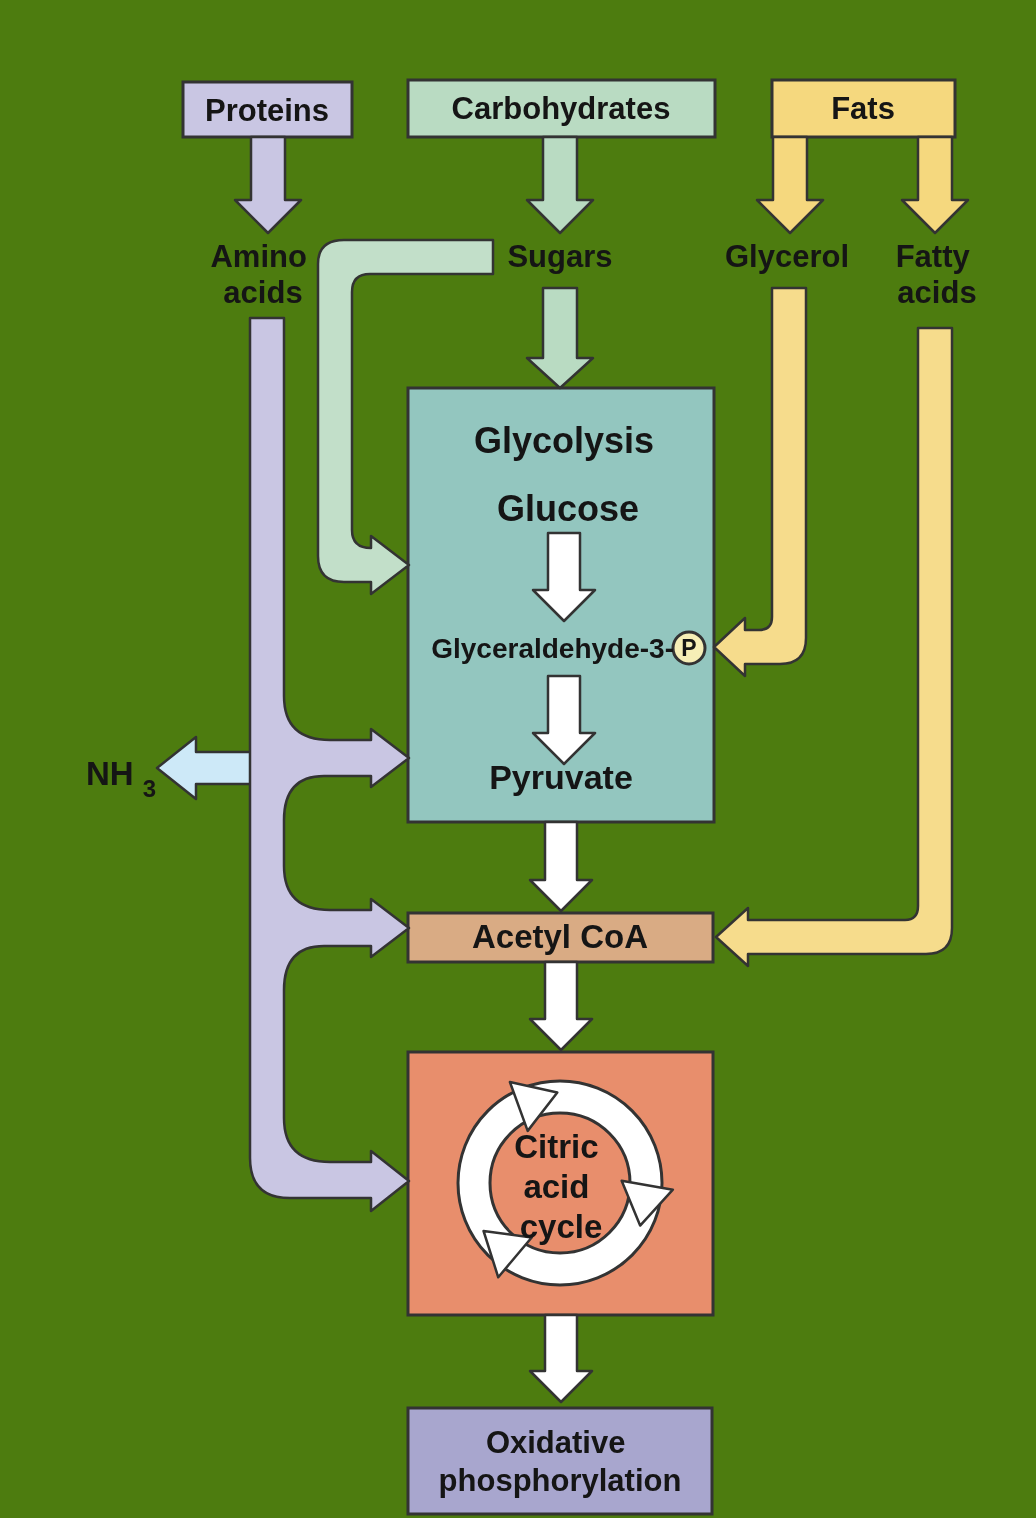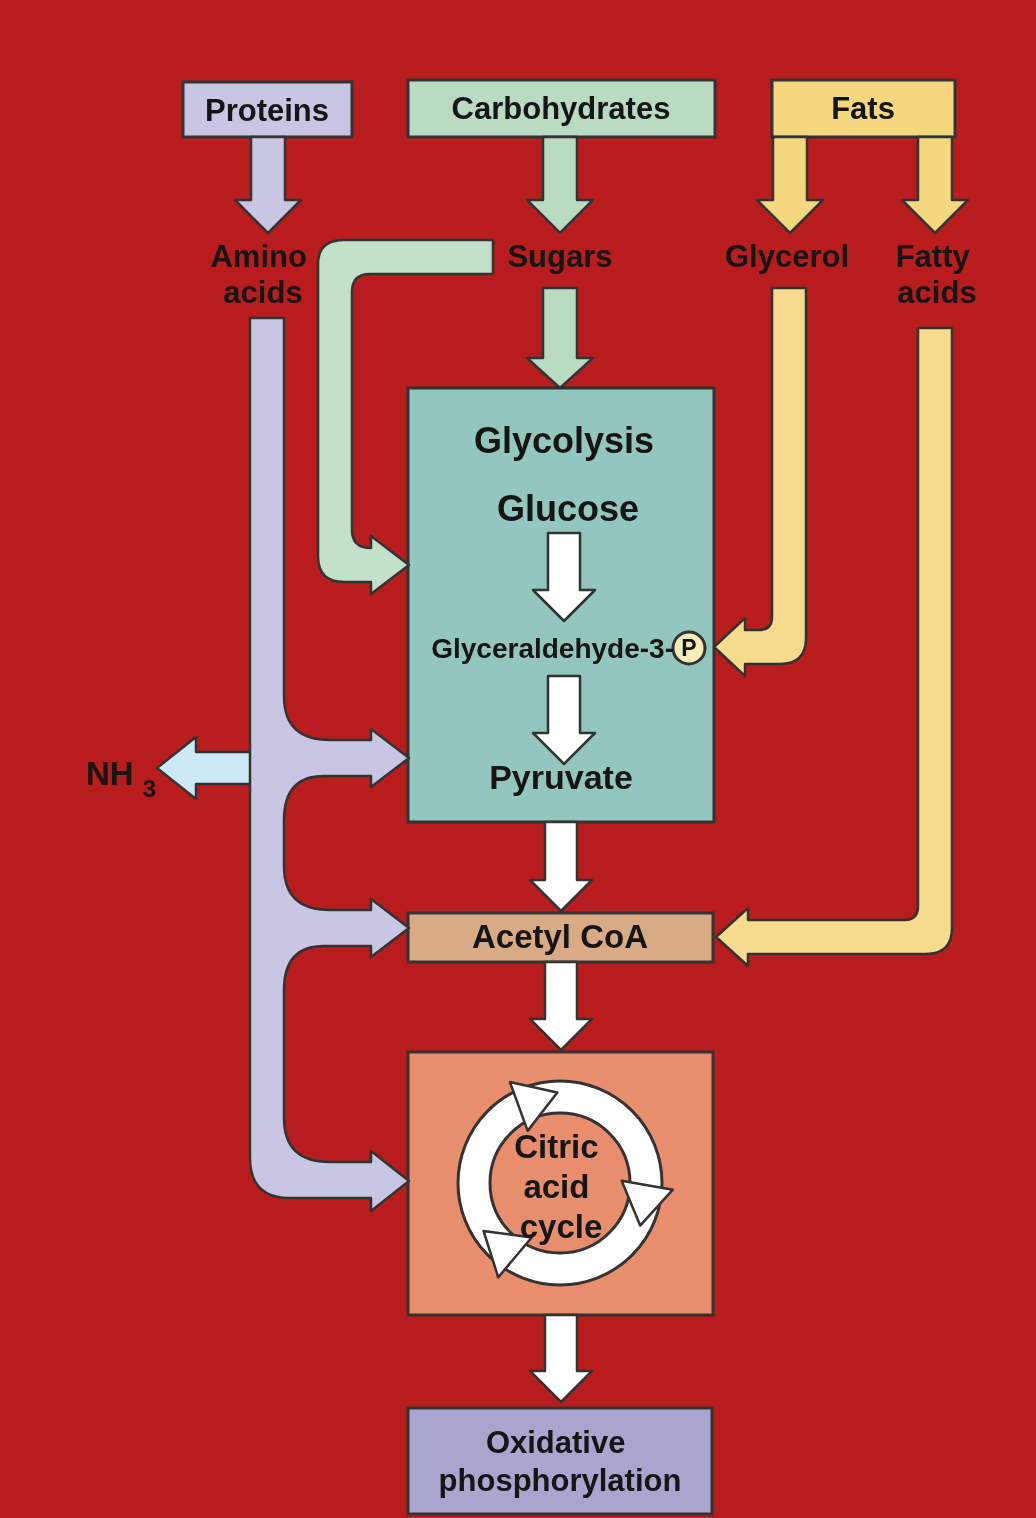--- a/index.html
+++ b/index.html
@@ -1,16 +1,16 @@
 <!DOCTYPE html>
 <html><head>
 <meta charset="utf-8">
 <style>
   html,body{margin:0;padding:0;background:#ffffff;}
-  .stage{width:1036px;height:1518px;position:relative;background:#b91c1c;}
+  .stage{width:1036px;height:1518px;position:relative;background:#4d7c0f;}
   svg{display:block;}
   .box{stroke:#333333;stroke-width:3;}
   .pipe{stroke:#333333;stroke-width:2.5;stroke-linejoin:round;}
   .warrow{fill:#ffffff;stroke:#333333;stroke-width:2.5;stroke-linejoin:round;}
   .ring{stroke:#333333;stroke-width:3;}
   text{font-family:"Liberation Sans","DejaVu Sans",sans-serif;font-weight:bold;fill:#151515;}
   .t31{font-size:31px;}
   .t36{font-size:36px;}
   .t34{font-size:34px;}
   .t33{font-size:33px;}

